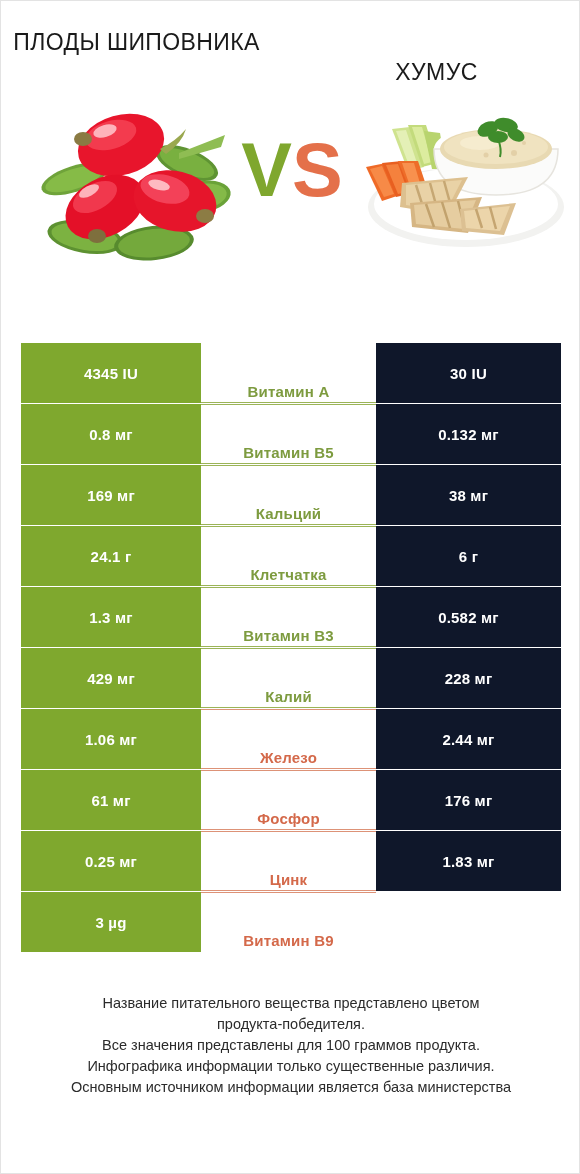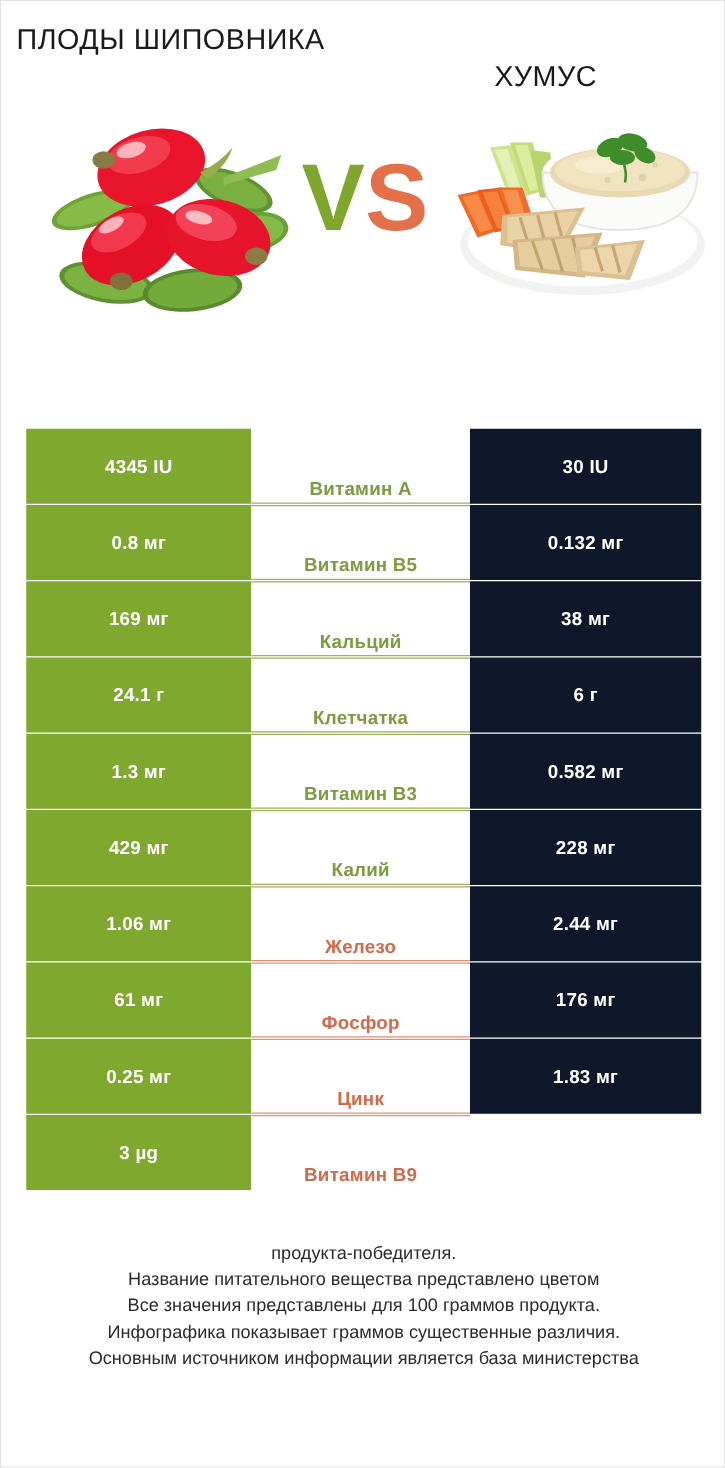--- a/index.html
+++ b/index.html
@@ -22,21 +22,21 @@
   .page {
     width: 100%;
     height: 100%;
     position: relative;
     background: #ffffff;
   }
 
   
   .titles {
     display: flex;
-    padding-top: 15px;
+    padding-top: 26px;
     align-items: flex-start;
   }
   .title-left {
     width: 290px;
     text-align: center;
     padding-right: 18px;
   }
   .title-right {
     width: 290px;
     text-align: center;
@@ -401,20 +401,20 @@
         <span class="val">3 µg</span>
       </div>
       <div class="cell cell-mid">
         <span class="label">Витамин B9</span>
       </div>
     </div>
 
   </div>
 
   <div class="footer">
+    <div class="footer-line">Название питательного вещества представлено цветом</div>
     <div class="footer-line">продукта-победителя.</div>
-    <div class="footer-line">Название питательного вещества представлено цветом</div>
     <div class="footer-line">Все значения представлены для 100 граммов продукта.</div>
-    <div class="footer-line">Инфографика показывает граммов существенные различия.</div>
+    <div class="footer-line">Инфографика информации только существенные различия.</div>
     <div class="footer-line">Основным источником информации является база министерства</div>
   </div>
 
 </div>
 
 </body></html>

